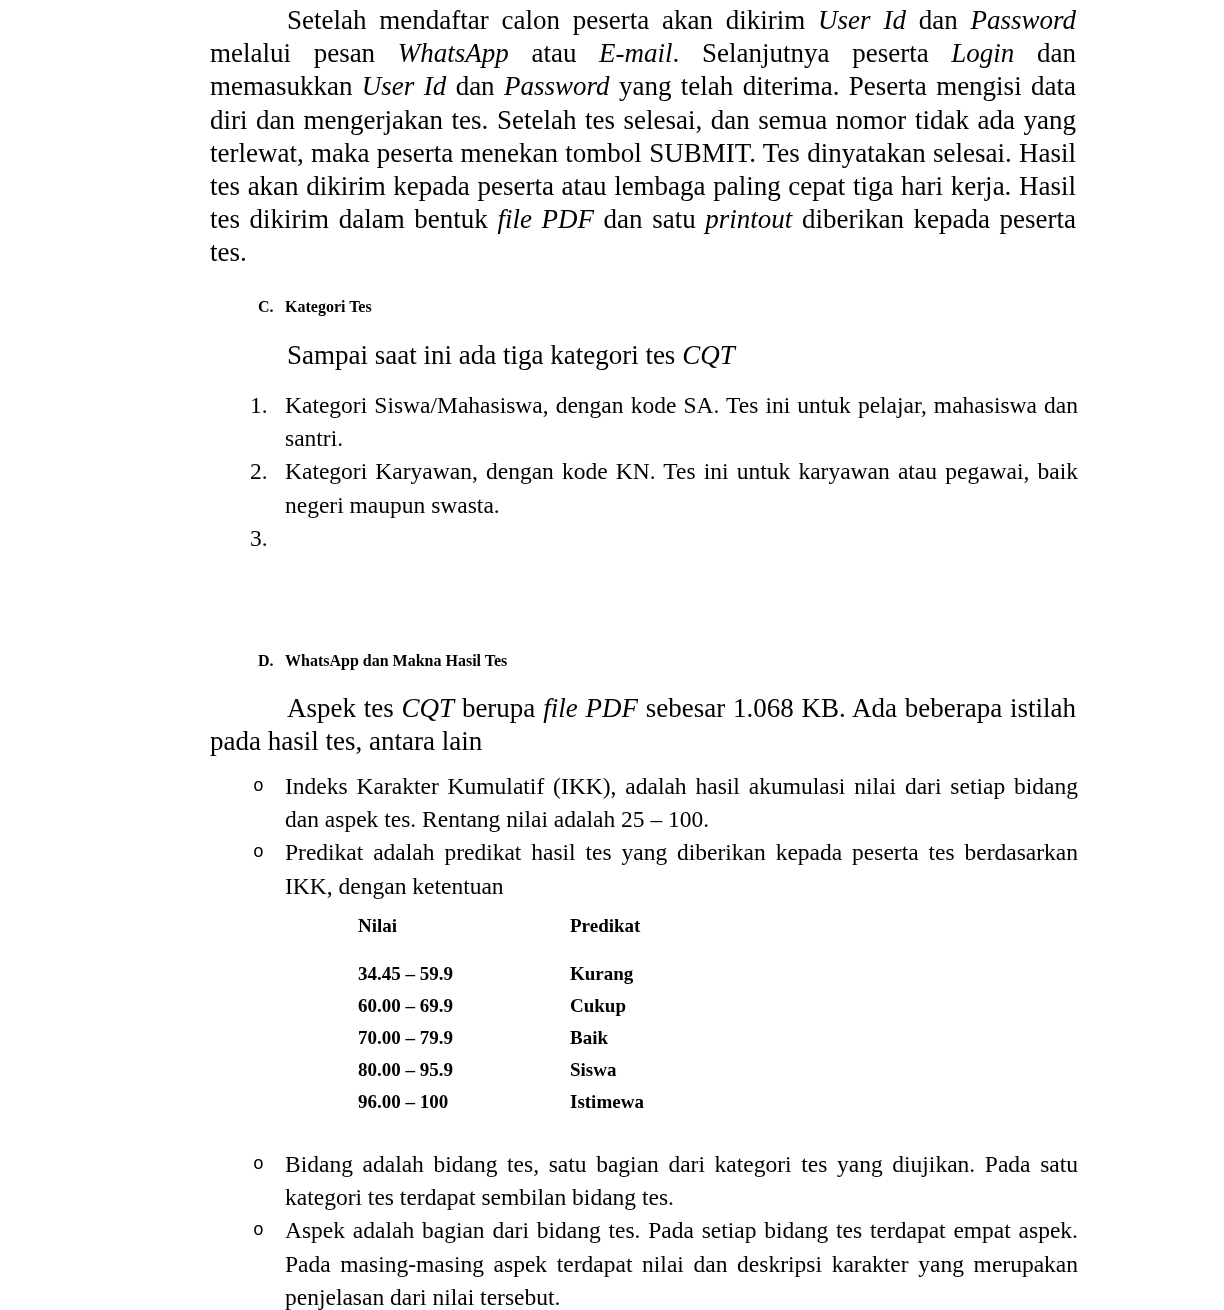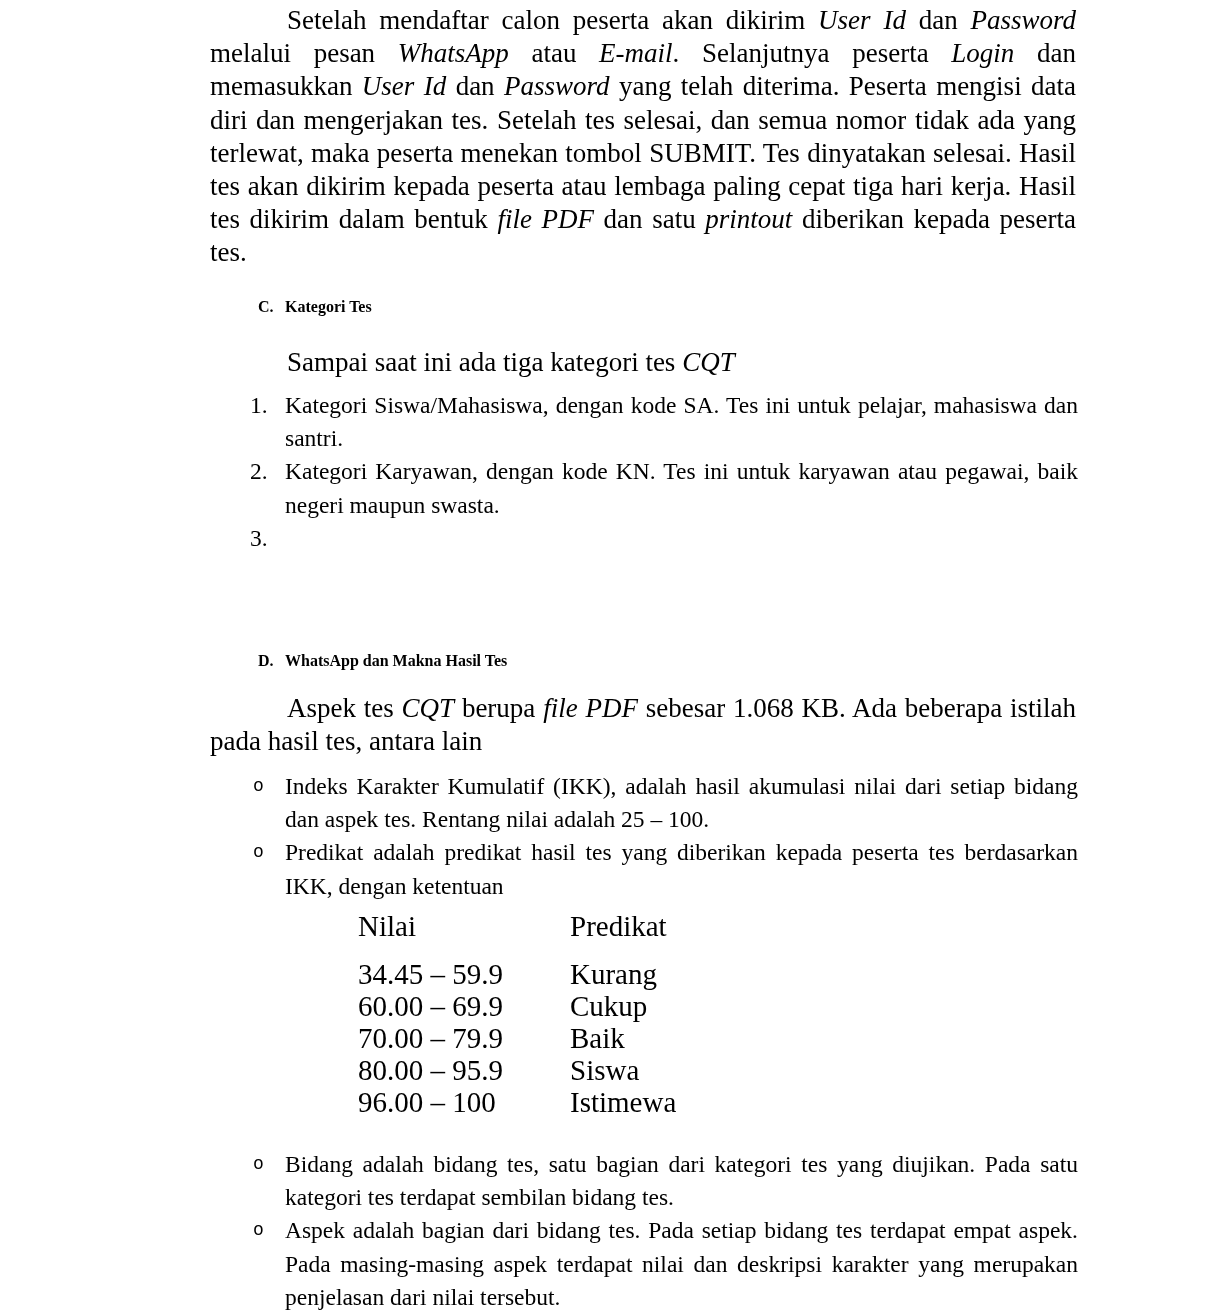--- a/index.html
+++ b/index.html
@@ -97,22 +97,23 @@
     left: 45px;               
     top: 0;
     font-family: "Liberation Mono", "DejaVu Sans Mono", monospace;
     font-size: 18px;
     line-height: 33.2px;
   }
 
   
   table.grades {
     border-collapse: collapse;
-    font-size: 29px;
+    font-size: 19px;
     line-height: 32px;
+    font-weight: bold;
   }
   table.grades td {
     padding: 0;
     vertical-align: top;
     white-space: nowrap;
   }
   table.grades td.c1 { width: 212px; }  
   table.grades tr.spacer td { height: 16px; line-height: 16px; font-size: 0; }
 
   i, em { font-style: italic; }
@@ -123,21 +124,21 @@
 <div class="page">
 
   <div class="col" style="top: 2px;">
     <p class="body"><span>Setelah mendaftar calon peserta akan dikirim </span><i>User Id</i><span> dan </span><i>Password</i><span> melalui pesan </span><i>WhatsApp</i><span> atau </span><i>E-mail</i><span>. Selanjutnya peserta </span><i>Login</i><span> dan memasukkan </span><i>User Id</i><span> dan </span><i>Password</i><span> yang telah diterima. Peserta mengisi data diri dan mengerjakan tes. Setelah tes selesai, dan semua nomor tidak ada yang terlewat, maka peserta menekan tombol SUBMIT. Tes dinyatakan selesai. Hasil tes akan dikirim kepada peserta atau lembaga paling cepat tiga hari kerja. Hasil tes dikirim dalam bentuk </span><i>file PDF</i><span> dan satu </span><i>printout</i><span> diberikan kepada peserta tes.</span></p>
   </div>
 
   <div class="col" style="top: 290px;">
     <div class="heading"><span class="letter">C.</span><span>Kategori Tes</span></div>
   </div>
 
-  <div class="col" style="top: 344px;">
+  <div class="col" style="top: 337px;">
     <p class="body"><span>Sampai saat ini ada tiga kategori tes </span><i>CQT</i></p>
   </div>
 
   <div class="col" style="top: 389px;">
     <ol class="numlist">
         <li><span class="marker">1.</span><span>Kategori Siswa/Mahasiswa, dengan kode SA. Tes ini untuk pelajar, mahasiswa dan santri.</span></li>
         <li><span class="marker">2.</span><span>Kategori Karyawan, dengan kode KN. Tes ini untuk karyawan atau pegawai, baik negeri maupun swasta.</span></li>
         <li><span class="marker">3.</span></li>
       </ol>
   </div>

